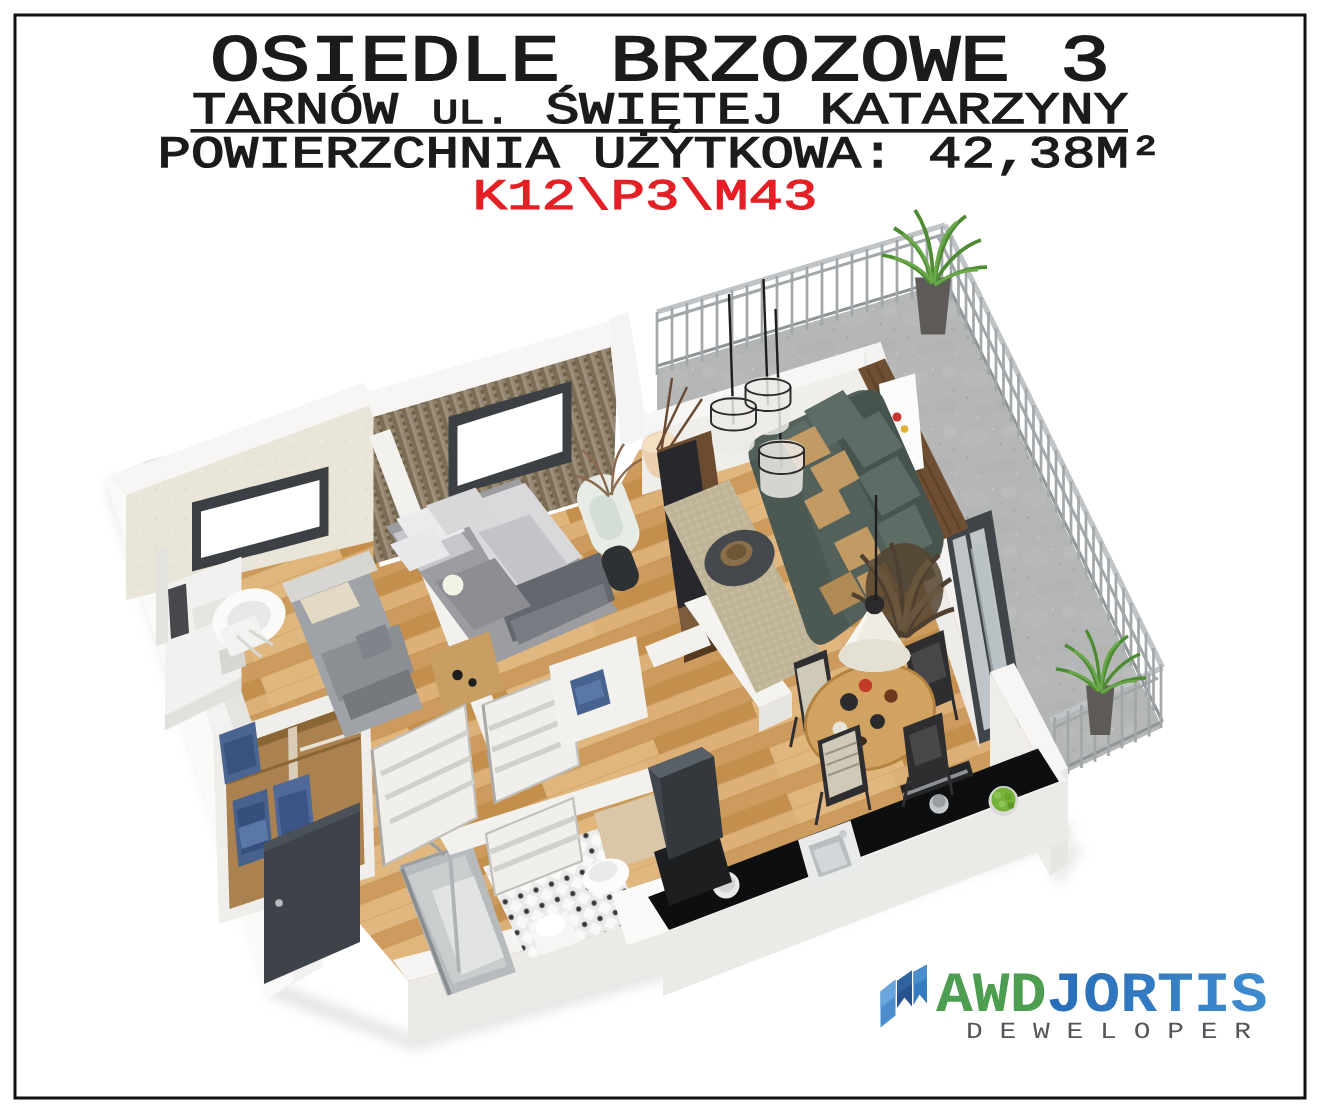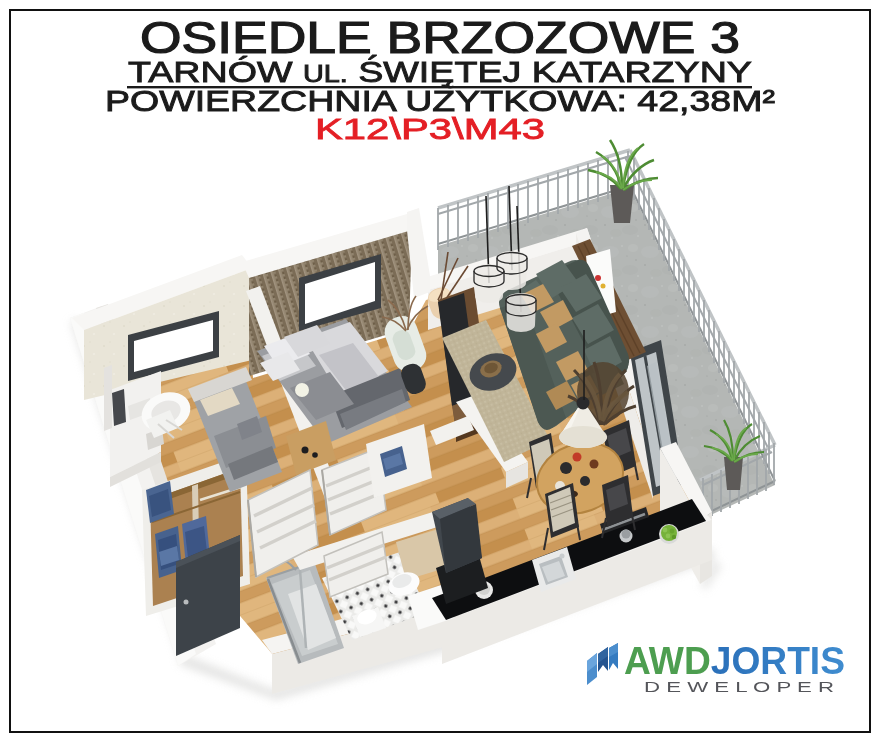--- a/index.html
+++ b/index.html
@@ -1,17 +1,17 @@
 <!DOCTYPE html>
 <html><head>
 <meta charset="utf-8">
 <style>
   html,body{margin:0;padding:0;background:#fff;}
   #page{position:relative;width:880px;height:742px;background:#f9a8d4;overflow:hidden;
-        font-family:Liberation Sans, sans-serif;}
+        font-family:Liberation Mono, monospace;}
   svg{position:absolute;top:0;left:0;}
 </style>
 </head>
 <body>
 <div id="page">
 <svg width="880" height="742" viewBox="0 0 880 742">
 <defs>
   <pattern id="wood1" patternUnits="userSpaceOnUse" width="150" height="33" patternTransform="rotate(-21)">
     <rect width="150" height="33" fill="#d5a76f"></rect>
     <rect y="0" width="150" height="11" fill="#dcb077"></rect>

